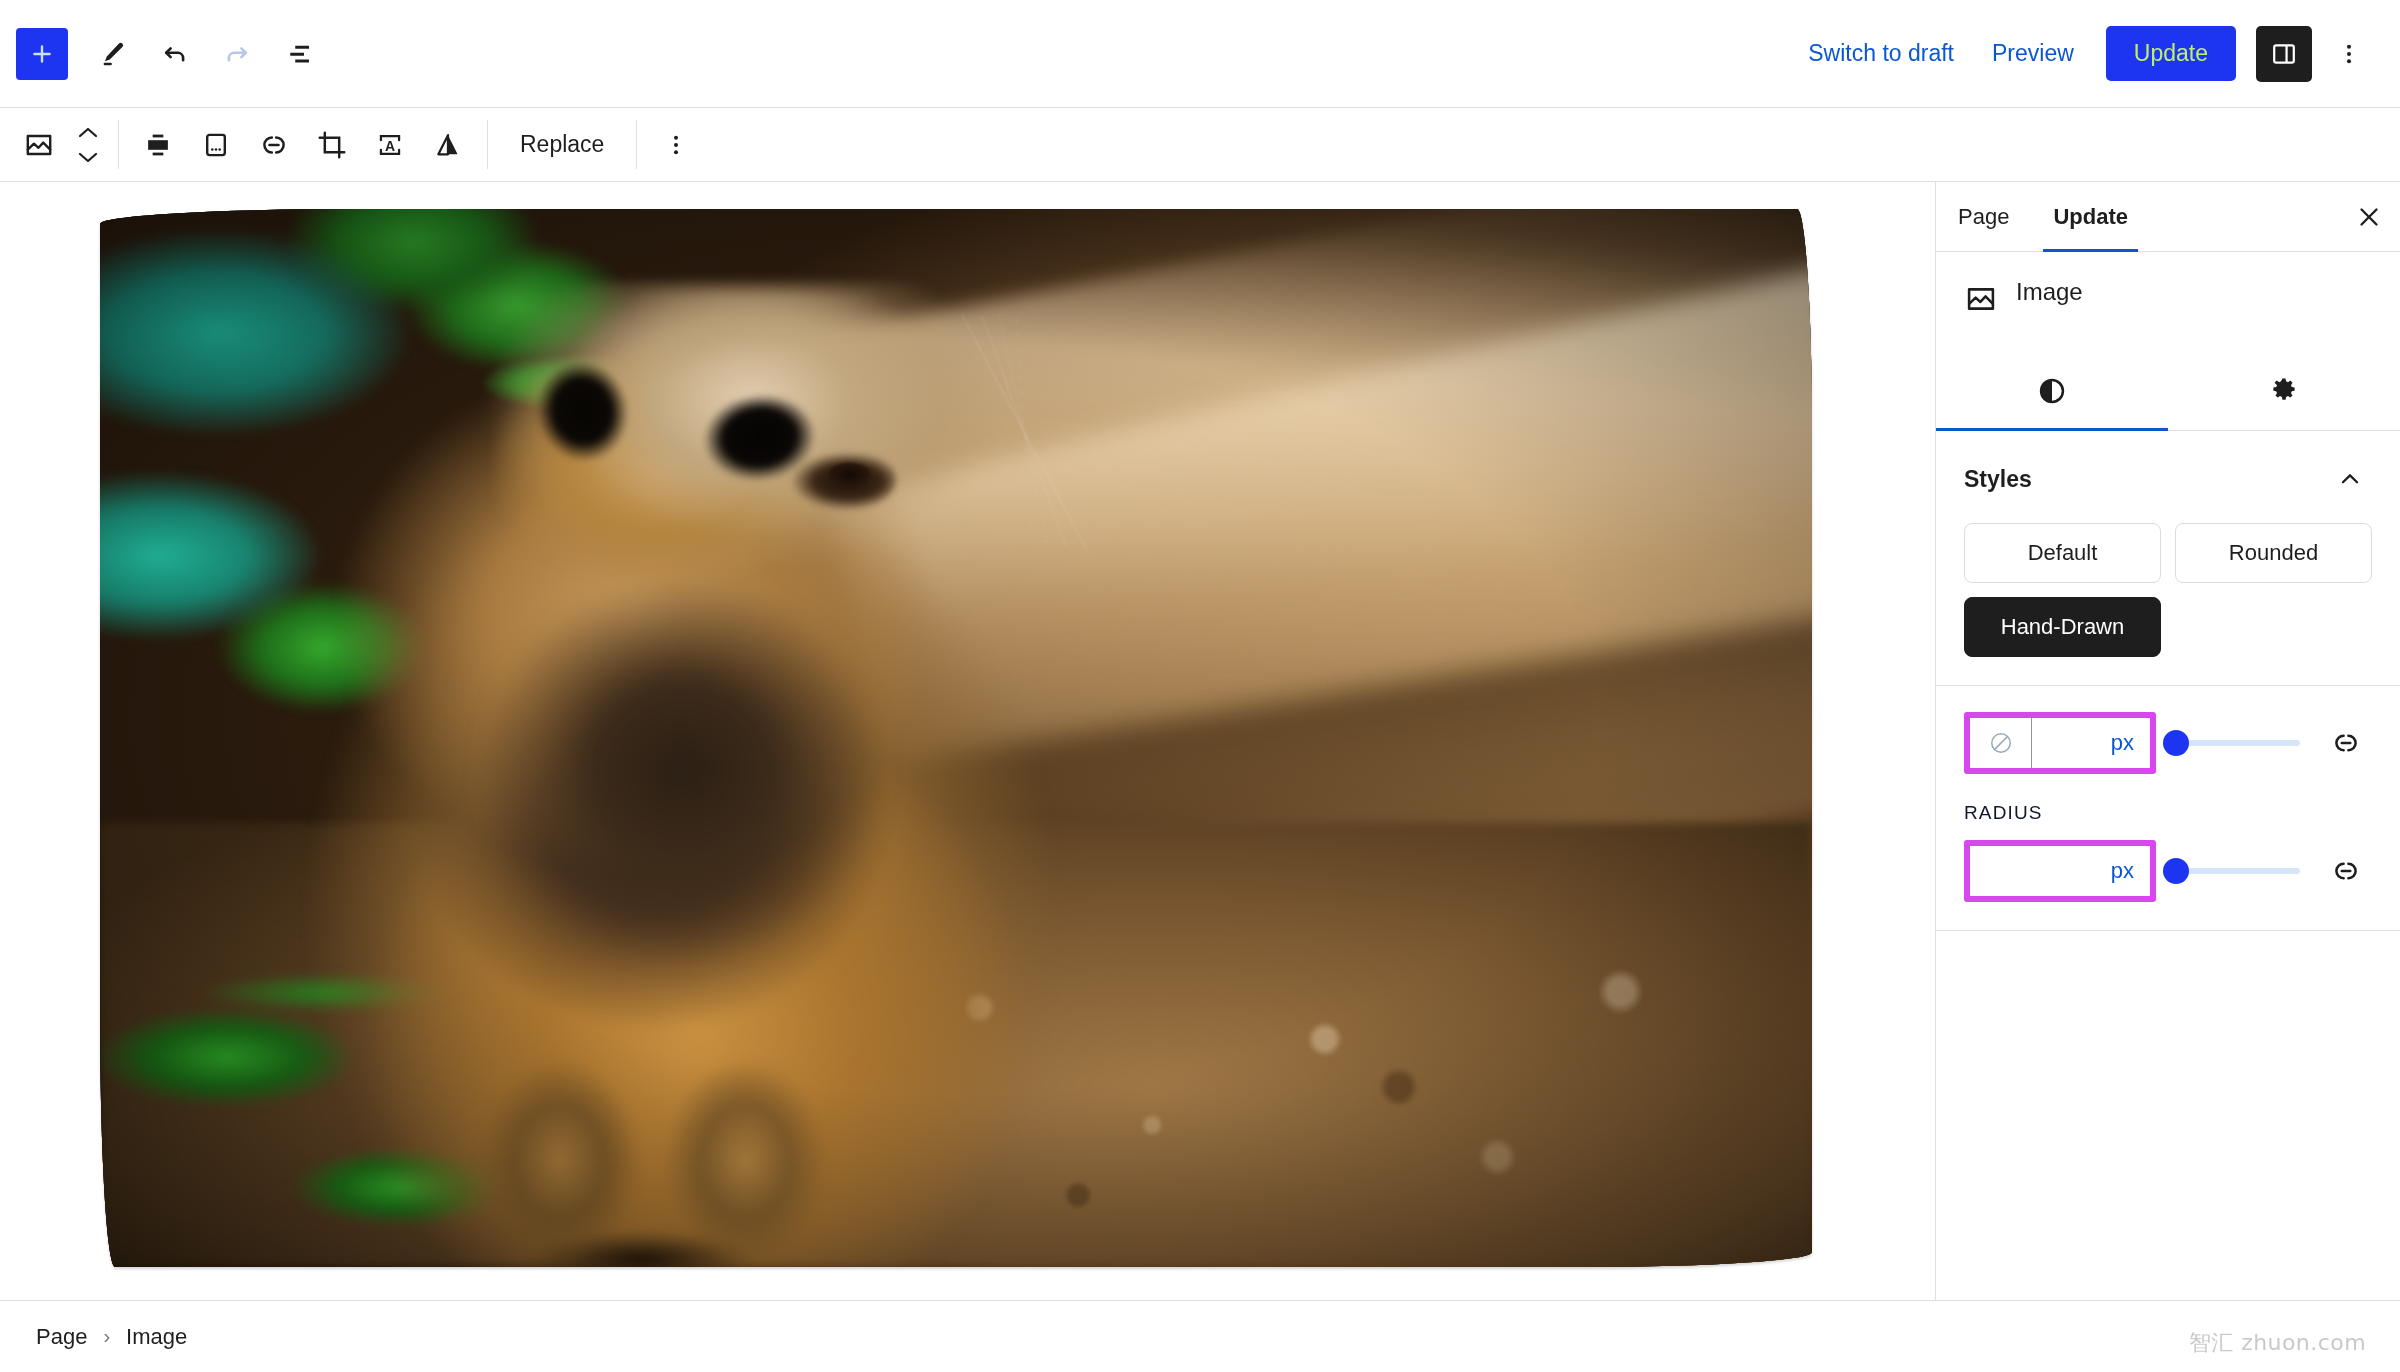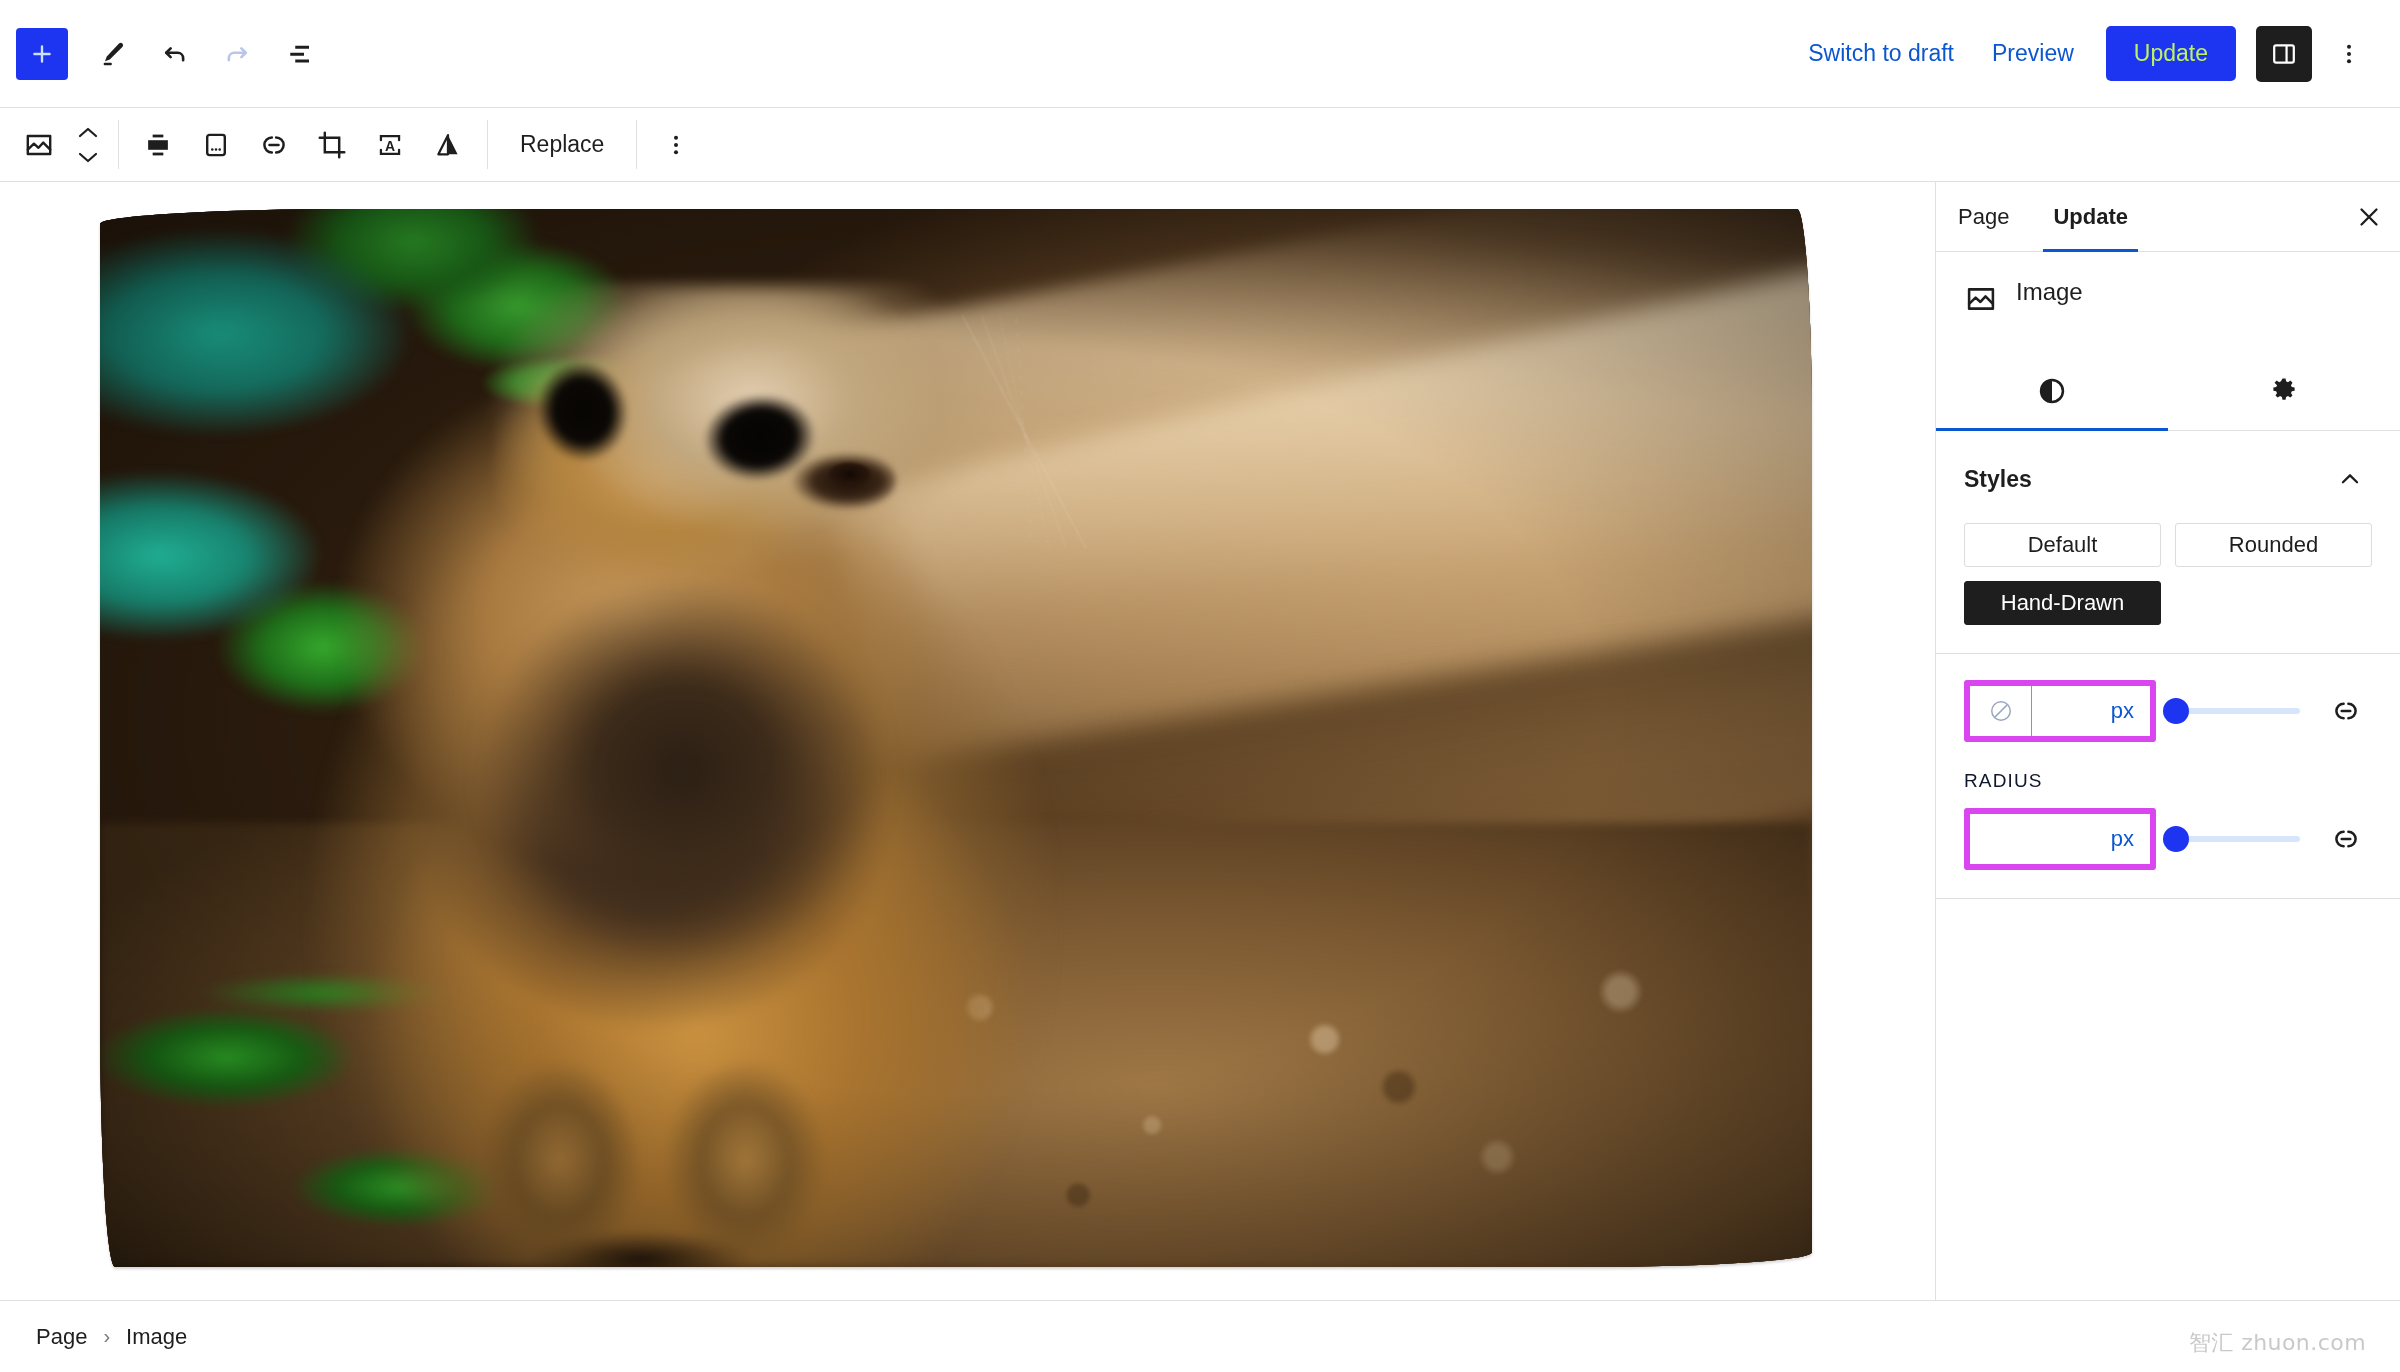--- a/index.html
+++ b/index.html
@@ -294,22 +294,22 @@
   .panel-title { font-size: 23px; font-weight: 600; color: #1e1e1e; }
   .panel-action {
     margin-left: auto; width: 44px; height: 44px; background: transparent; border: none;
     cursor: pointer; display: flex; align-items: center; justify-content: center; color: #1e1e1e;
     border-radius: 3px;
   }
 
   .style-grid { display: flex; flex-wrap: wrap; gap: 14px; }
   .style-btn {
     flex: 0 0 calc(50% - 7px);
-    height: 44px; border: 1px solid #dcdcde; background: #fff;
-    font-size: 22px; color: #1e1e1e; cursor: pointer; border-radius: 3px;
+    height: 60px; border: 1px solid #dcdcde; background: #fff;
+    font-size: 22px; color: #1e1e1e; cursor: pointer; border-radius: 8px;
     display: flex; align-items: center; justify-content: center;
     font-family: "Liberation Sans", sans-serif;
   }
   .style-btn.selected { background: #1e1e1e; color: #fff; border-color: #1e1e1e; }
 
   .border-row { display: flex; align-items: center; gap: 20px; }
   .border-input-wrap {
     flex: 0 0 192px; height: 62px; border: 6px solid #d946ef; border-radius: 3px;
     display: flex; align-items: stretch; overflow: hidden; background: #fff;
   }

